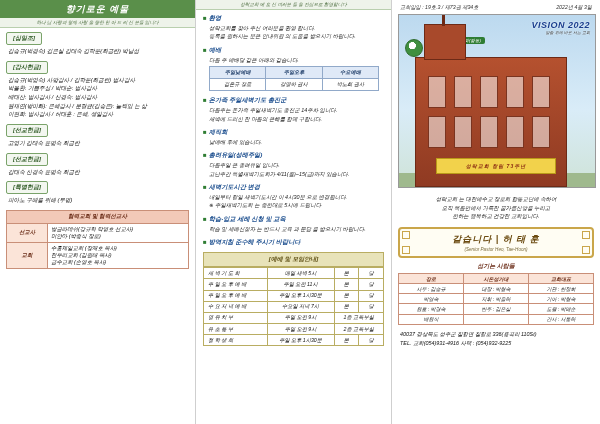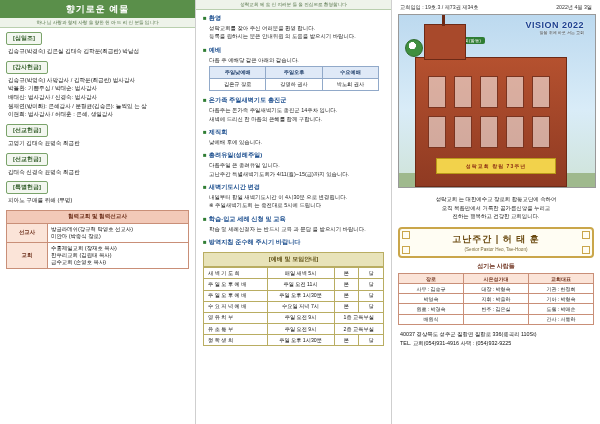--- a/index.html
+++ b/index.html
@@ -4,21 +4,21 @@
 <style>
   html,body{margin:0;padding:0;}
   body{
     width:600px;height:424px;
     background:#ffffff;
     font-family:"Liberation Sans","DejaVu Sans",sans-serif;
     font-size:6px;
     color:#111;
     overflow:hidden;
   }
-  .page{position:relative;width:600px;height:424px;display:flex;}
+  .page{position:relative;width:600px;height:424px;display:flex;font-style:italic;}
 
   
   .col{box-sizing:border-box;}
   .bar{
     background:#5a8f4a;
     color:#fff;
     text-align:center;
     font-weight:bold;
     font-size:9px;
     padding:3px 0 2px;
@@ -80,21 +80,21 @@
 
   
   .c3{width:208px;background:#fff;}
   .c3 .inner{padding:4px 6px;}
   .c3-head{display:flex;justify-content:space-between;font-size:5.2px;color:#333;padding:0 2px 3px;}
   .photo{
     position:relative;width:100%;height:172px;border:1px solid #999;overflow:hidden;
     background:linear-gradient(#bcd9ef 0%,#d9ecf8 55%,#cfe3d8 100%);
   }
   .photo .vision{
-    position:absolute;right:11px;top:5px;color:#1b3f8f;font-weight:bold;font-size:9px;letter-spacing:.5px;
+    position:absolute;right:5px;top:5px;color:#1b3f8f;font-weight:bold;font-size:9px;letter-spacing:.5px;
     text-shadow:0 0 2px #fff;
   }
   .photo .vision small{display:block;font-size:4px;font-weight:normal;color:#444;letter-spacing:0;text-align:right;}
   .photo .logo{
     position:absolute;left:6px;top:24px;display:flex;align-items:center;gap:3px;
   }
   .photo .logo .mark{
     width:16px;height:16px;border-radius:50%;
     background:radial-gradient(circle at 40% 35%,#fff 0 25%,#3f8f3f 26% 100%);
     border:1px solid #2d6b2d;
@@ -362,21 +362,21 @@
 
       <div class="confession" style="white-space:pre-line">성락교회 는 대한예수교 장로회 합동교단에 속하여
 오직 복음만에서 거룩한 꿈가름신앙을 누리고
 전하는 행복하고 건강한 교회입니다.</div>
 
       <div class="pastor">
         <span class="corner c1p"></span>
         <span class="corner c2p"></span>
         <span class="corner c3p"></span>
         <span class="corner c4p"></span>
-        <div class="name">고난주간 | 허 태 훈</div>
+        <div class="name">같습니다 | 허 태 훈</div>
         <div class="eng">(Senior Pastor Heo, Tae-Hoon)</div>
       </div>
 
       <div class="lead-title">섬기는 사람들</div>
       <table class="ltable">
         <tbody>
             <tr>
           <th>장로</th>
           <th>시온성가대</th>
           <th>교회대표</th>

